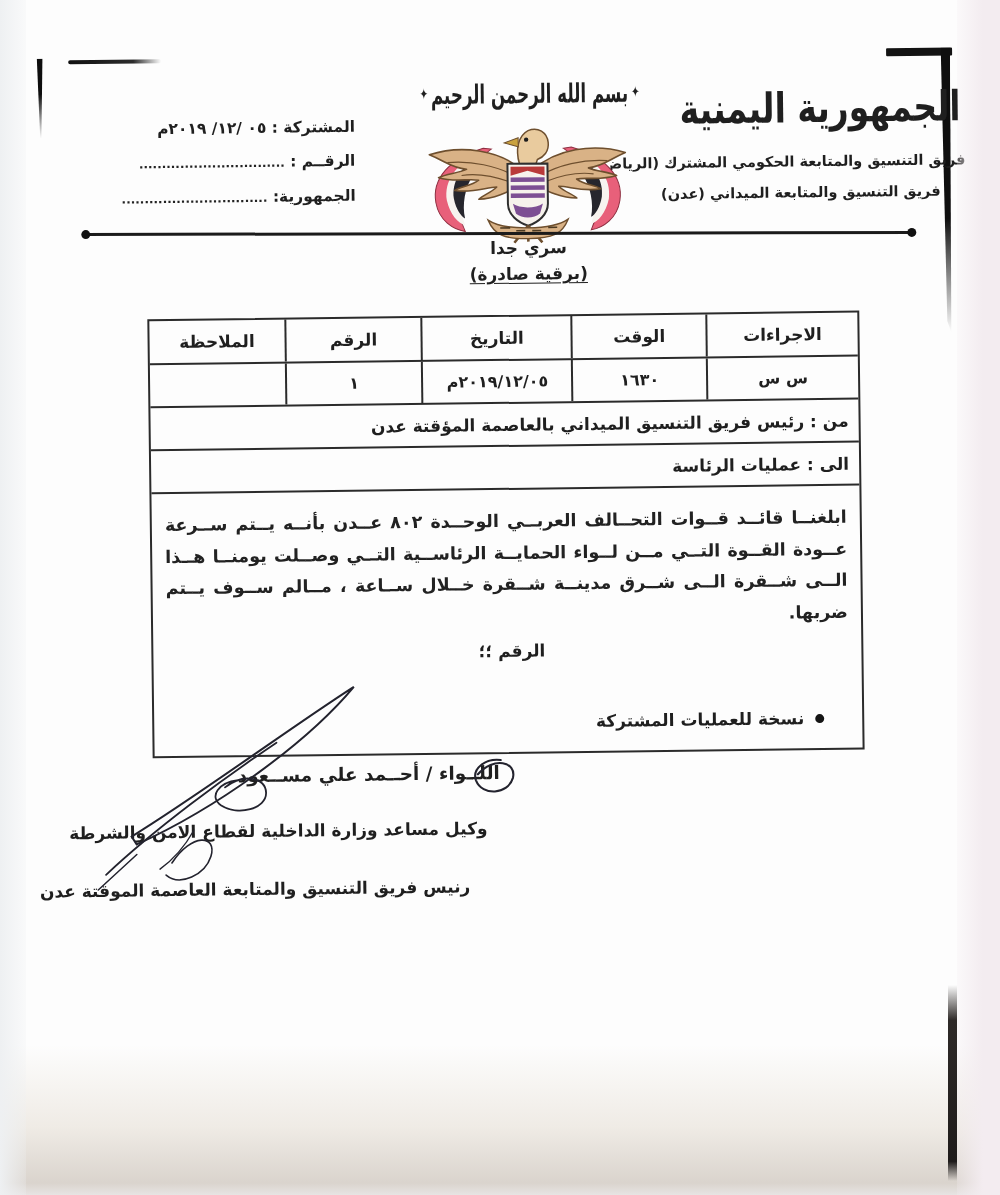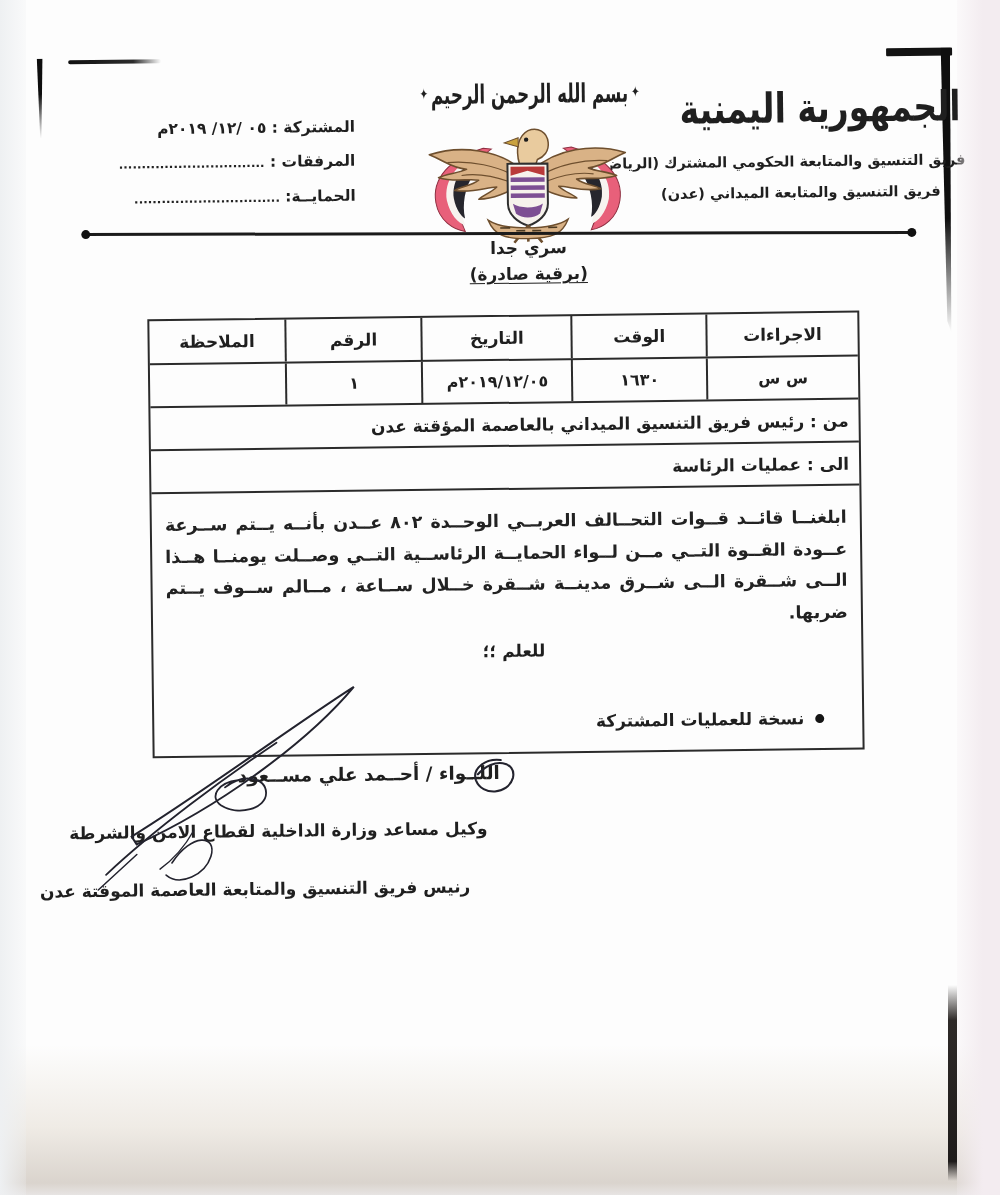--- a/index.html
+++ b/index.html
@@ -94,25 +94,25 @@
     <div class="abs mark-tl-v"></div>
     <div class="abs mark-tr-h"></div>
     <div class="abs mark-tr-v"></div>
 
     <div class="abs hdr-left">
       <div>
         <span>المشتركة :</span>
         <span>٠٥ /١٢/ ٢٠١٩م</span>
       </div>
       <div>
-        <span>المرفقات :</span>
+        <span>الرقــم :</span>
         <span class="dots">................................</span>
       </div>
       <div>
-        <span>الحمايــة:</span>
+        <span>الجمهورية:</span>
         <span class="dots">................................</span>
       </div>
     </div>
 
     <div class="abs country-title">الجمهورية اليمنية</div>
     <div class="abs org-lines">
       <div>فريق التنسيق والمتابعة الحكومي المشترك (الرياض)</div>
       <div>فريق التنسيق والمتابعة الميداني (عدن)</div>
     </div>
 
@@ -178,21 +178,21 @@
         <div class="t-cell c0">س س</div>
         <div class="t-cell c1">١٦٣٠</div>
         <div class="t-cell c2">٢٠١٩/١٢/٠٥م</div>
         <div class="t-cell c3">١</div>
         <div class="t-cell c4"></div>
       </div>
       <div class="line-row">من : رئيس فريق التنسيق الميداني بالعاصمة المؤقتة عدن</div>
       <div class="line-row">الى : عمليات الرئاسة</div>
       <div class="body-cell">
         <div class="body-par">ابلغنــا قائــد قــوات التحــالف العربــي الوحــدة ٨٠٢ عــدن بأنــه يــتم ســرعة عــودة القــوة التــي مــن لــواء الحمايــة الرئاســية التــي وصــلت يومنــا هــذا الــى شــقرة الــى شــرق مدينــة شــقرة خــلال ســاعة ، مــالم ســوف يــتم ضربها.</div>
-        <div class="fyi">للعلم ؛؛</div>
+        <div class="fyi">الرقم ؛؛</div>
         <div class="cc-line">
           <span class="cc-dot"></span>
           <span>نسخة للعمليات المشتركة</span>
         </div>
       </div>
     </div>
 
     <svg class="abs sig-svg" width="500" height="260" viewBox="0 0 500 260">
       <g fill="none" stroke="#23232e" stroke-linecap="round">
         <path d="M58,180 C125,140 215,75 282,33 C235,88 145,152 63,188 Z" stroke-width="2"></path>

